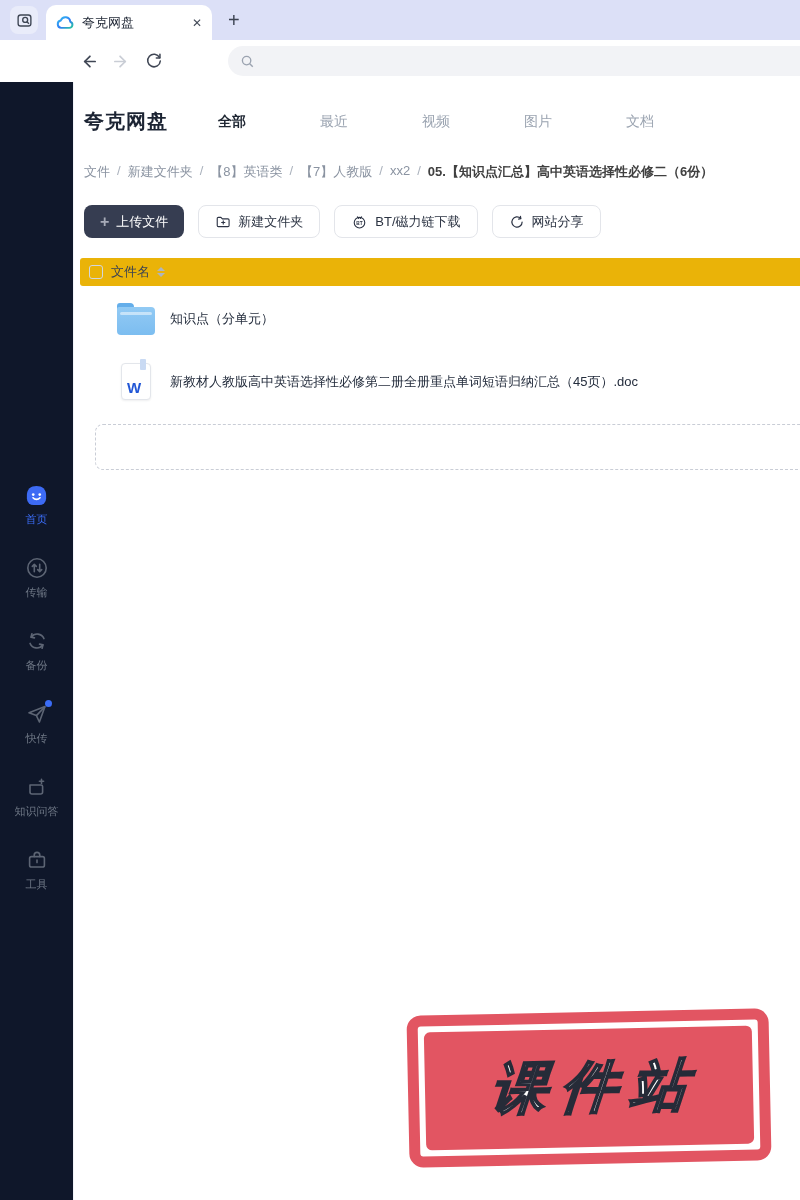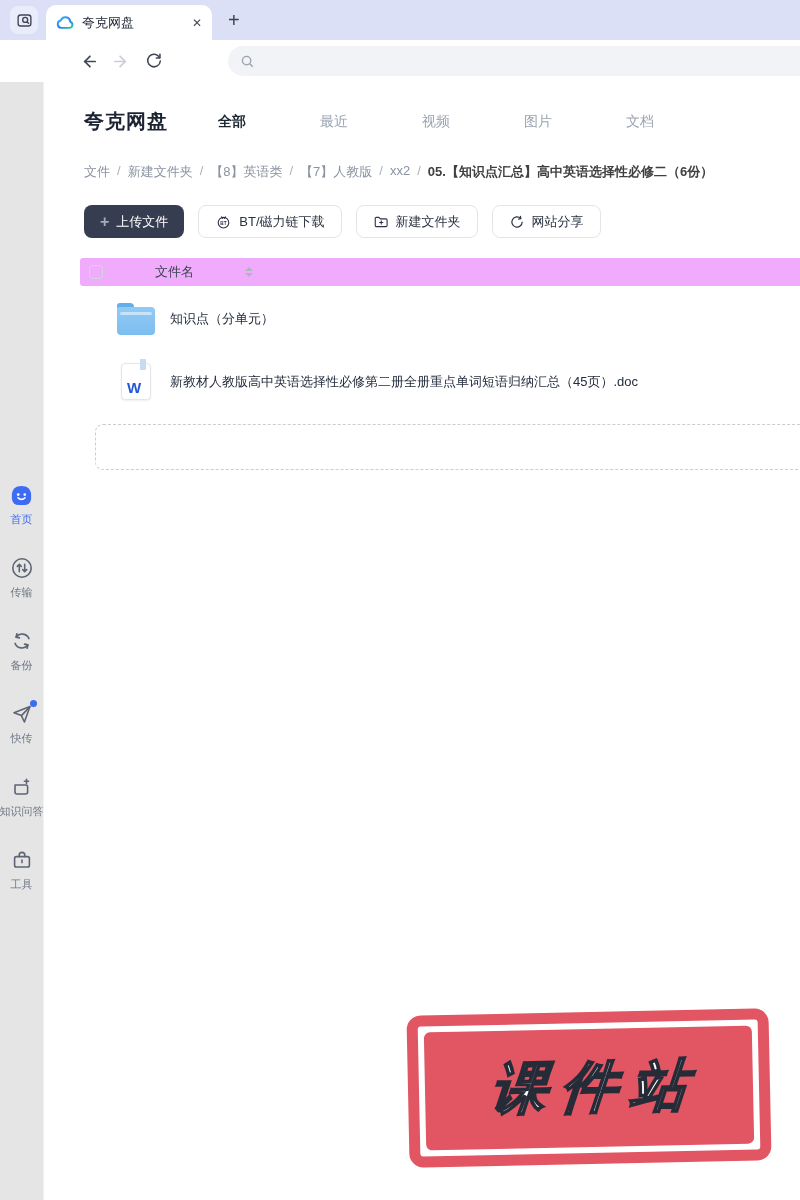--- a/index.html
+++ b/index.html
@@ -16,21 +16,21 @@
     display:flex; align-items:center; padding:0 10px; margin-left:4px; }
   .tab-title { flex:1; font-size:13px; color:#252c3a; margin:0 8px; white-space:nowrap; overflow:hidden; }
   .tab-close { font-size:12px; color:#454c59; cursor:default; }
   .newtab { font-size:20px; color:#3c4352; margin-left:16px; line-height:1; }
   
   .toolbar { height:42px; background:#fff; display:flex; align-items:center; padding-left:78px; position:relative; }
   .nav-btn { width:20px; height:20px; margin-right:13px; display:flex; align-items:center; justify-content:center; }
   .search { position:absolute; left:228px; right:-18px; top:6px; height:30px; background:#f2f3f6;
     border-radius:15px; display:flex; align-items:center; padding:0 12px; }
   
-  .sidebar { position:absolute; left:0; top:82px; bottom:0; width:44px; background:#e5e5e5;
+  .sidebar { position:absolute; left:0; top:82px; bottom:0; width:74px; background:#0f172a;
     border-right:1px solid #f0f2f8; z-index:2; }
   .side-nav { position:absolute; top:400px; left:0; right:0; display:flex; flex-direction:column; gap:28px; }
   .side-item { display:flex; flex-direction:column; align-items:center; gap:4px; }
   .side-label { font-size:11px; color:#6f7886; white-space:nowrap; }
   .side-item.active .side-label { color:#3b6cf5; }
   .side-icon { width:26px; height:26px; display:flex; align-items:center; justify-content:center; position:relative; }
   .side-dot { position:absolute; top:-1px; right:-2px; width:7px; height:7px; border-radius:50%; background:#3b6cf5; }
   
   .main { position:absolute; left:62px; top:82px; right:0; bottom:0; background:#fff; }
   .page-head { display:flex; align-items:center; margin:26px 0 0 22px; }
@@ -39,22 +39,22 @@
   .view-tab.active { color:#1f2733; font-weight:bold; }
   .crumbs { margin:28px 0 0 22px; font-size:13px; color:#8a93a1; display:flex; flex-wrap:nowrap; white-space:nowrap; }
   .crumb-sep { margin:0 7px; color:#aab1bc; }
   .crumb-cur { color:#404040; font-weight:bold; }
   .actions { display:flex; gap:14px; margin:24px 0 0 22px; }
   .btn { height:33px; border-radius:8px; display:inline-flex; align-items:center; gap:7px;
     padding:0 16px; font-size:13px; background:#fff; border:1px solid #e3e5ea; color:#2b3342; }
   .btn.primary { background:#363d51; border:none; color:#fff; }
   .btn.primary .plus { color:#a7abb8; font-size:16px; font-weight:bold; line-height:1; }
   
-  .thead { margin:20px 0 0 18px; height:28px; background:#f0abfc; border-radius:3px 0 0 3px;
-    display:flex; align-items:center; padding-left:9px;gap:44px; }
+  .thead { margin:20px 0 0 18px; height:28px; background:#eab308; border-radius:3px 0 0 3px;
+    display:flex; align-items:center; padding-left:9px; }
   .checkbox { width:14px; height:14px; border:1.5px solid #d2d6dd; border-radius:3px; background:transparent; }
   .th-label { margin-left:8px; font-size:13px; color:#3c4352; }
   .sort { display:flex; flex-direction:column; gap:2px; margin-left:7px; }
   .caret-up { width:0; height:0; border-left:4px solid transparent; border-right:4px solid transparent; border-bottom:4px solid #aeb5bf; }
   .caret-dn { width:0; height:0; border-left:4px solid transparent; border-right:4px solid transparent; border-top:4px solid #aeb5bf; }
   .frow { display:flex; align-items:center; padding-left:55px; height:61px; margin-top:2px; }
   .ficon-slot { width:38px; display:flex; justify-content:center; }
   .fname { margin-left:15px; font-size:13px; color:#242d3d; }
   .folder-icon { width:38px; height:32px; position:relative; }
   .f-tab { position:absolute; left:0; top:0; width:17px; height:9px; background:#64aeea; border-radius:3px 4px 0 0; }
@@ -228,35 +228,35 @@
     <span class="crumb-sep">/</span>
     <span class="crumb-cur">05.【知识点汇总】高中英语选择性必修二（6份）</span>
   </div>
 
   <div class="actions">
     <button class="btn primary">
       <span class="plus">+</span>
       <span>上传文件</span>
     </button>
     <button class="btn">
+      <svg width="16" height="16" viewBox="0 0 20 20" fill="none" stroke="#2c3344" stroke-width="1.4" stroke-linecap="round" stroke-linejoin="round">
+        <path d="M2.8 5.6 a1.4 1.4 0 0 1 1.4-1.4 h3.2 l1.8 1.9 h7 a1.4 1.4 0 0 1 1.4 1.4 v6.9 a1.4 1.4 0 0 1-1.4 1.4 H4.2 a1.4 1.4 0 0 1-1.4-1.4 Z"></path>
+        <path d="M10.3 8.6 v4 M8.3 10.6 h4"></path>
+      </svg>
+      <span>新建文件夹</span>
+    </button>
+    <button class="btn">
       <svg width="17" height="17" viewBox="0 0 20 20" fill="none" stroke="#2c3344" stroke-width="1.3" stroke-linecap="round">
         <circle cx="10" cy="11.4" r="6.2"></circle>
         <path d="M7.6 4.6 L9 6.4 M12.4 4.6 L11 6.4"></path>
         <text x="10" y="13.6" font-size="5.6" font-weight="bold" text-anchor="middle" fill="#2c3344" stroke="none">BT</text>
       </svg>
       <span>BT/磁力链下载</span>
     </button>
     <button class="btn">
-      <svg width="16" height="16" viewBox="0 0 20 20" fill="none" stroke="#2c3344" stroke-width="1.4" stroke-linecap="round" stroke-linejoin="round">
-        <path d="M2.8 5.6 a1.4 1.4 0 0 1 1.4-1.4 h3.2 l1.8 1.9 h7 a1.4 1.4 0 0 1 1.4 1.4 v6.9 a1.4 1.4 0 0 1-1.4 1.4 H4.2 a1.4 1.4 0 0 1-1.4-1.4 Z"></path>
-        <path d="M10.3 8.6 v4 M8.3 10.6 h4"></path>
-      </svg>
-      <span>新建文件夹</span>
-    </button>
-    <button class="btn">
       <svg width="16" height="16" viewBox="0 0 20 20" fill="none" stroke="#2c3344" stroke-width="1.5" stroke-linecap="round" stroke-linejoin="round">
         <path d="M16.4 10 a6.4 6.4 0 1 1-1.9-4.5"></path>
         <polyline points="14.3,2.9 14.8,5.7 12,6.3"></polyline>
       </svg>
       <span>网站分享</span>
     </button>
   </div>
 
   <div class="thead">
     <span class="checkbox"></span>

